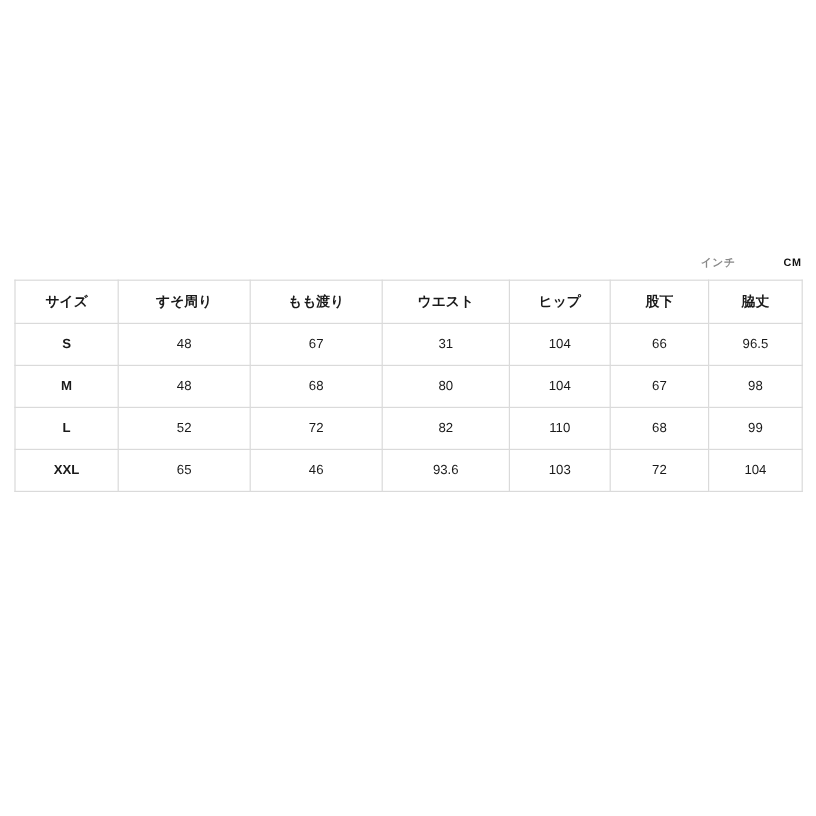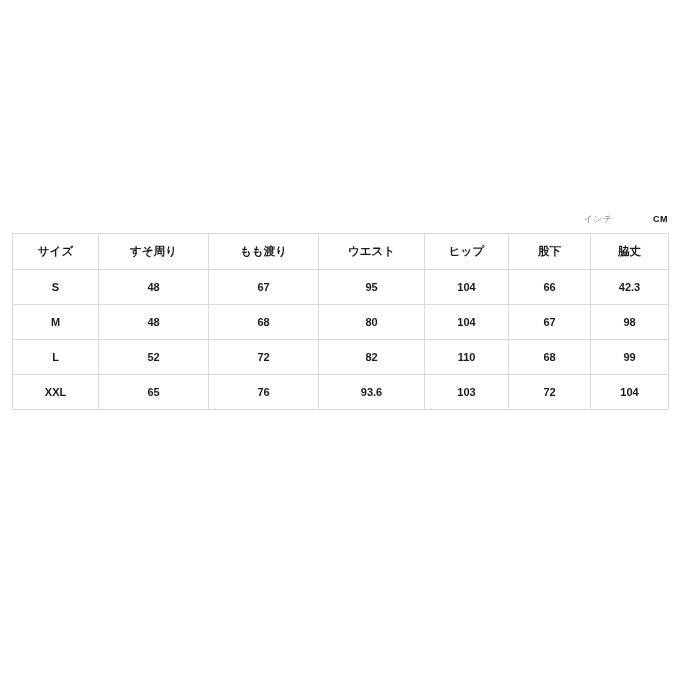--- a/index.html
+++ b/index.html
@@ -25,21 +25,21 @@
     top: 215px;
     right: 12px;
     display: flex;
     align-items: center;
     gap: 8px;
     font-size: 9px;
     line-height: 1;
   }
   .unit-inactive {
     color: #8a8a8a;
-    font-weight: normal;
+    font-weight: bold;
     letter-spacing: 0.5px;
   }
   .unit-active {
     color: #111111;
     font-weight: bold;
     letter-spacing: 0.5px;
     padding-left: 32px;
   }
   .table-wrap {
     position: absolute;
@@ -65,21 +65,21 @@
   table.size-table thead th {
     font-weight: bold;
     font-size: 11.5px;
     height: 35px;
   }
   table.size-table tbody td.size-label {
     font-weight: bold;
     font-size: 11px;
   }
   table.size-table tbody td {
-    font-weight: bold;
+    font-weight: normal;
   }
   col.c0 { width: 86px; }
   col.c1 { width: 110px; }
   col.c2 { width: 110px; }
   col.c3 { width: 106px; }
   col.c4 { width: 84px; }
   col.c5 { width: 82px; }
   col.c6 { width: 78px; }
 </style>
 </head>
@@ -112,24 +112,24 @@
           <th>ヒップ</th>
           <th>股下</th>
           <th>脇丈</th>
         </tr>
       </thead>
       <tbody>
         <tr>
           <td class="size-label">S</td>
           <td>48</td>
           <td>67</td>
-          <td>95</td>
+          <td>31</td>
           <td>104</td>
           <td>66</td>
-          <td>42.3</td>
+          <td>96.5</td>
         </tr>
         <tr>
           <td class="size-label">M</td>
           <td>48</td>
           <td>68</td>
           <td>80</td>
           <td>104</td>
           <td>67</td>
           <td>98</td>
         </tr>
@@ -138,21 +138,21 @@
           <td>52</td>
           <td>72</td>
           <td>82</td>
           <td>110</td>
           <td>68</td>
           <td>99</td>
         </tr>
         <tr>
           <td class="size-label">XXL</td>
           <td>65</td>
-          <td>76</td>
+          <td>46</td>
           <td>93.6</td>
           <td>103</td>
           <td>72</td>
           <td>104</td>
         </tr>
       </tbody>
     </table>
   </div>
 
 </div>

